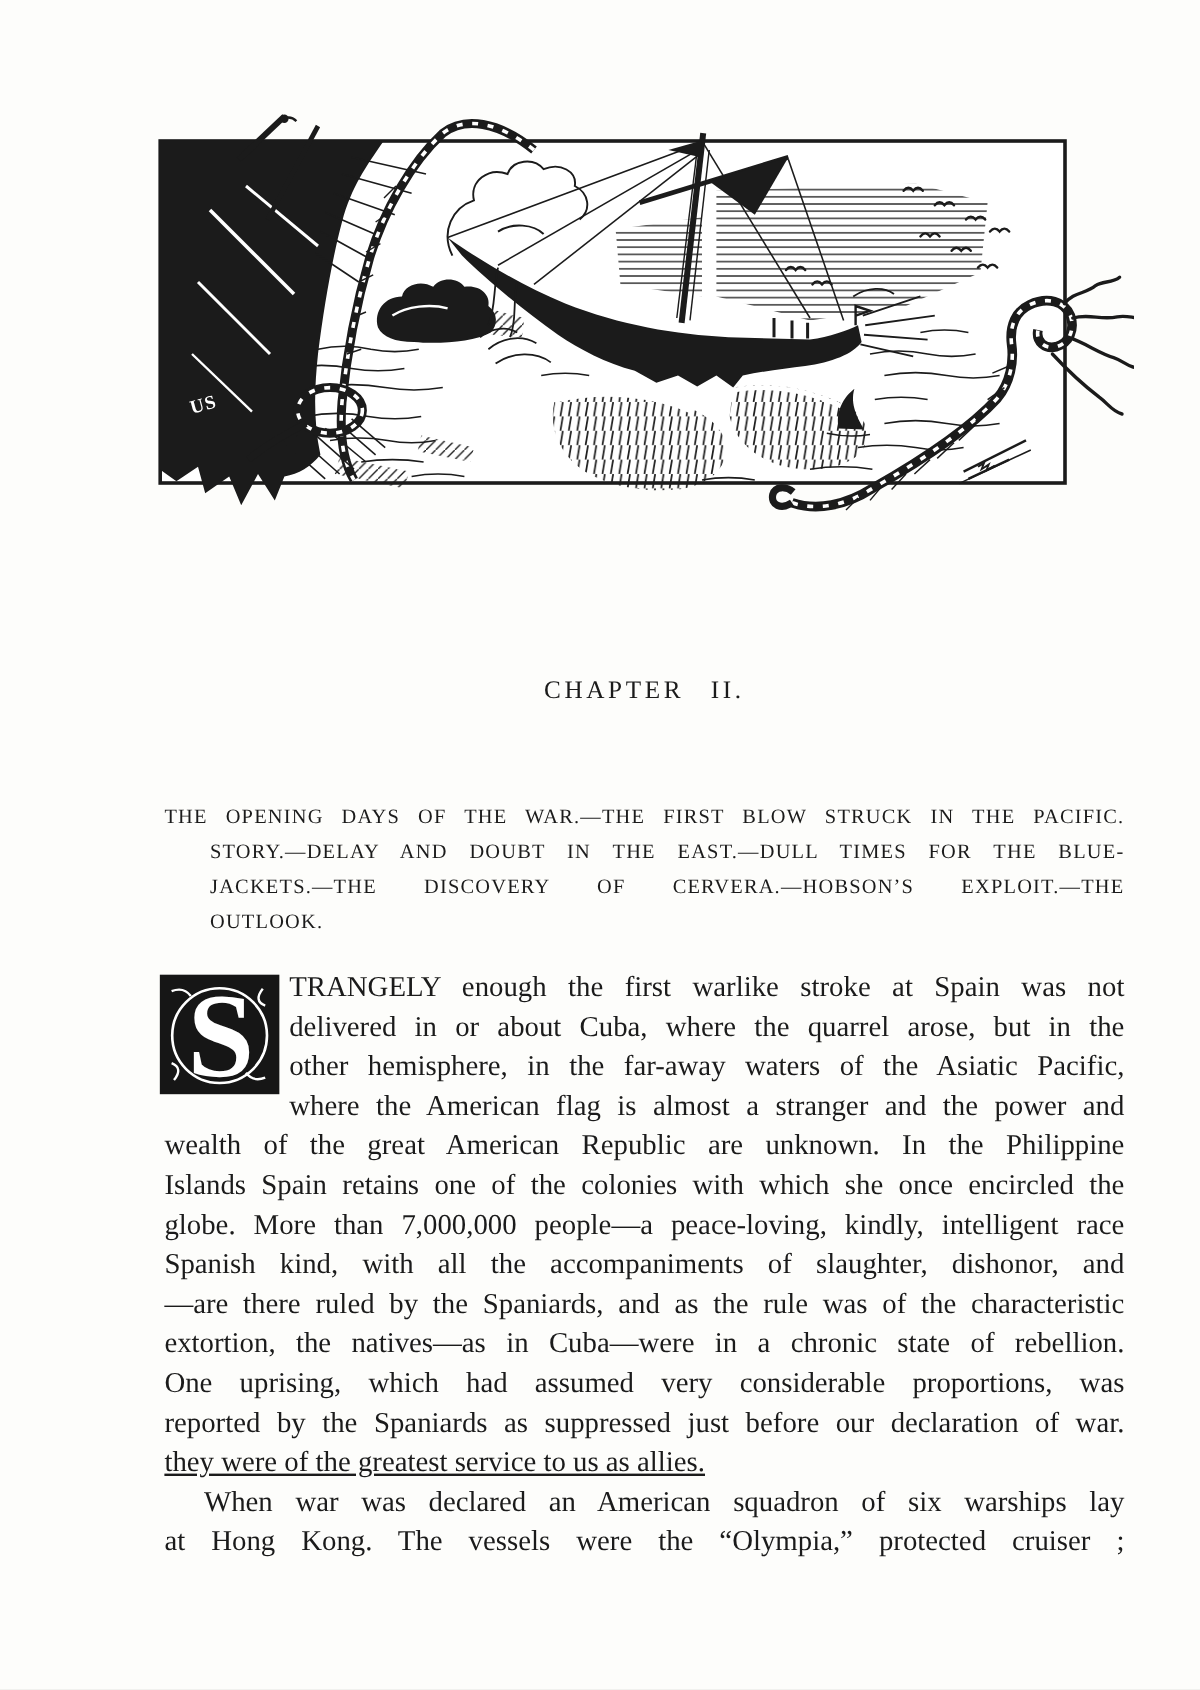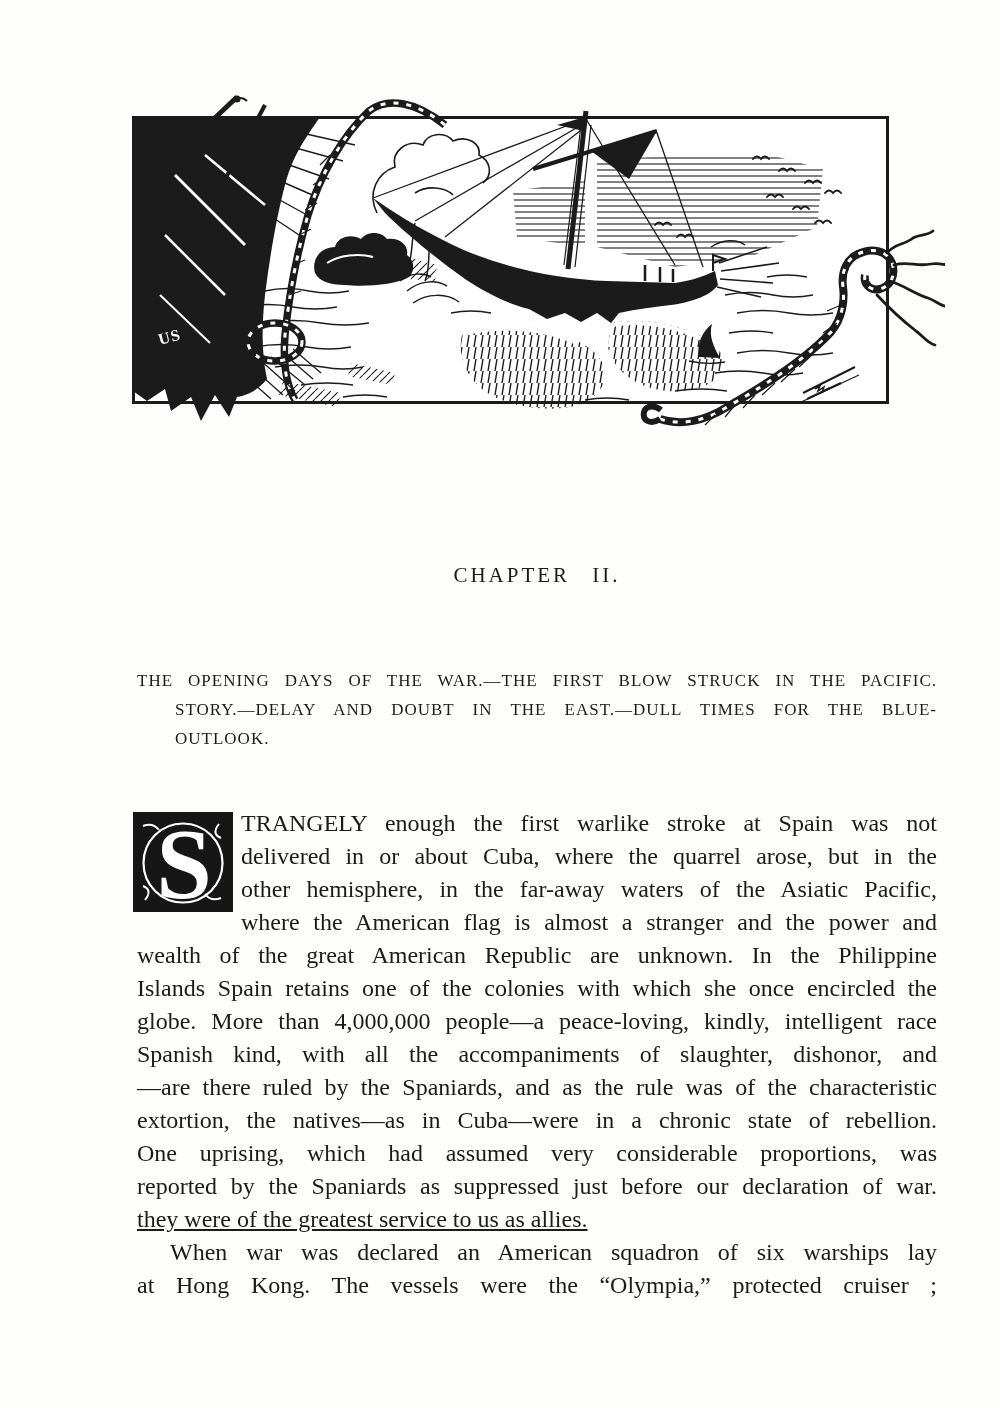--- a/index.html
+++ b/index.html
@@ -214,20 +214,21 @@
       <path d="M684,308 L744,280" stroke-width="1.3"></path>
       <path d="M700,294 l5,-3 l-2,5 l6,-4 l-2,5 l7,-4" stroke-width="1.5"></path>
     </g>
   </svg>
 
   <h1 class="chapter-heading">CHAPTER II.</h1>
 
   <div class="summary">
     <div class="sl j">THE OPENING DAYS OF THE WAR.—THE FIRST BLOW STRUCK IN THE PACIFIC.</div>
     <div class="sl j ind">STORY.—DELAY AND DOUBT IN THE EAST.—DULL TIMES FOR THE BLUE-</div>
+    <div class="sl j ind">JACKETS.—THE DISCOVERY OF CERVERA.—HOBSON’S EXPLOIT.—THE</div>
     <div class="sl ind last">OUTLOOK.</div>
   </div>
 
   <svg class="dropcap" width="100" height="100" viewBox="0 0 100 100">
     <rect width="100" height="100" fill="#161616"></rect>
     <circle cx="50" cy="51" r="39.5" stroke="#ffffff" stroke-width="2.2" fill="none"></circle>
     <g stroke="#ffffff" stroke-width="2" fill="none">
       <path d="M10,14 q10,-4 16,4"></path>
       <path d="M86,12 q-8,10 2,14"></path>
       <path d="M12,88 q8,-10 -2,-14"></path>
@@ -236,21 +237,21 @@
     <text x="51" y="85" text-anchor="middle" font-size="100" font-weight="bold" fill="#ffffff" font-family="Liberation Serif, serif">S</text>
   </svg>
 
   <div class="bodytext">
     <div class="bl j dc">TRANGELY enough the first warlike stroke at Spain was not</div>
     <div class="bl j dc">delivered in or about Cuba, where the quarrel arose, but in the</div>
     <div class="bl j dc">other hemisphere, in the far-away waters of the Asiatic Pacific,</div>
     <div class="bl j dc">where the American flag is almost a stranger and the power and</div>
     <div class="bl j">wealth of the great American Republic are unknown. In the Philippine</div>
     <div class="bl j">Islands Spain retains one of the colonies with which she once encircled the</div>
-    <div class="bl j">globe. More than 4,000,000 people—a peace-loving, kindly, intelligent race</div>
+    <div class="bl j">globe. More than 7,000,000 people—a peace-loving, kindly, intelligent race</div>
     <div class="bl j">Spanish kind, with all the accompaniments of slaughter, dishonor, and</div>
     <div class="bl j">—are there ruled by the Spaniards, and as the rule was of the characteristic</div>
     <div class="bl j">extortion, the natives—as in Cuba—were in a chronic state of rebellion.</div>
     <div class="bl j">One uprising, which had assumed very considerable proportions, was</div>
     <div class="bl j">reported by the Spaniards as suppressed just before our declaration of war.</div>
     <div class="bl pend">they were of the greatest service to us as allies.</div>
     <div class="bl j pind">When war was declared an American squadron of six warships lay</div>
     <div class="bl j">at Hong Kong. The vessels were the “Olympia,” protected cruiser ;</div>
   </div>
 

